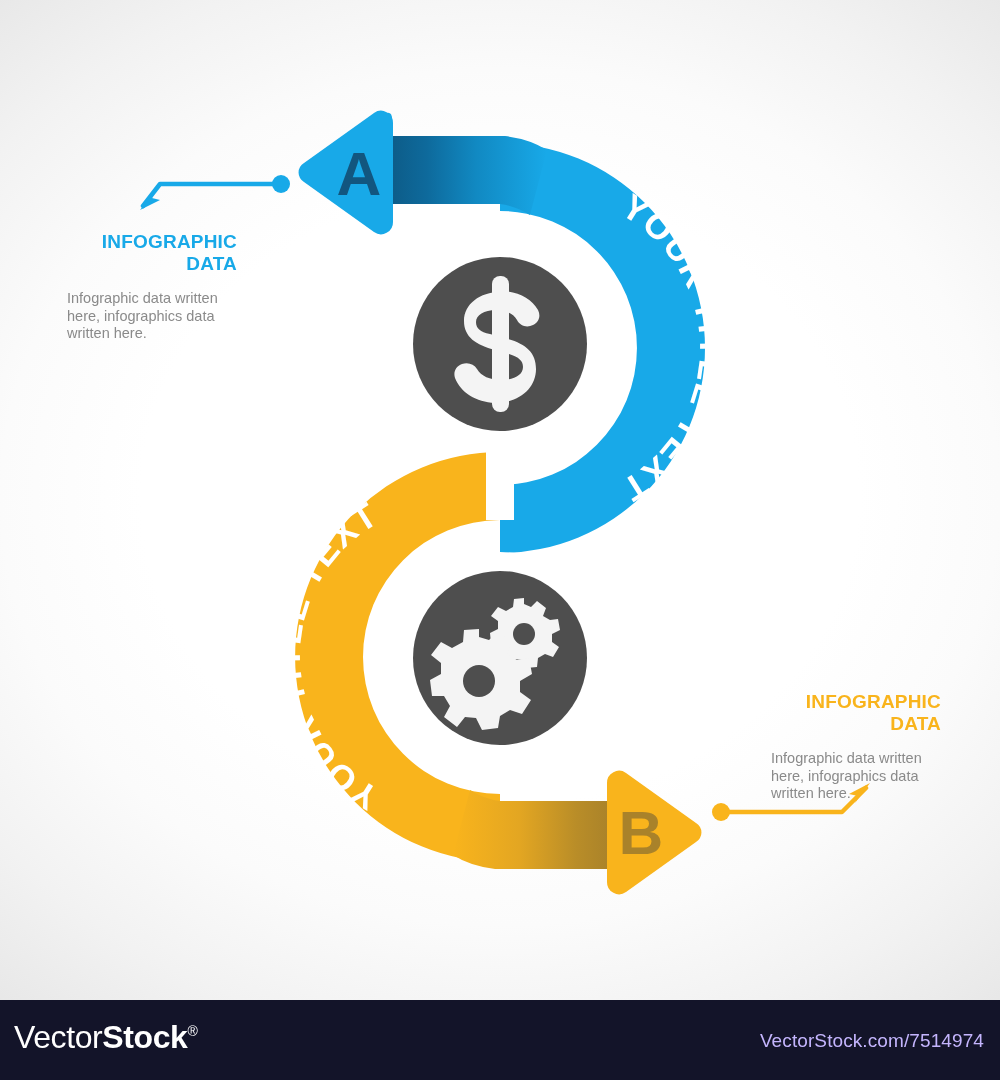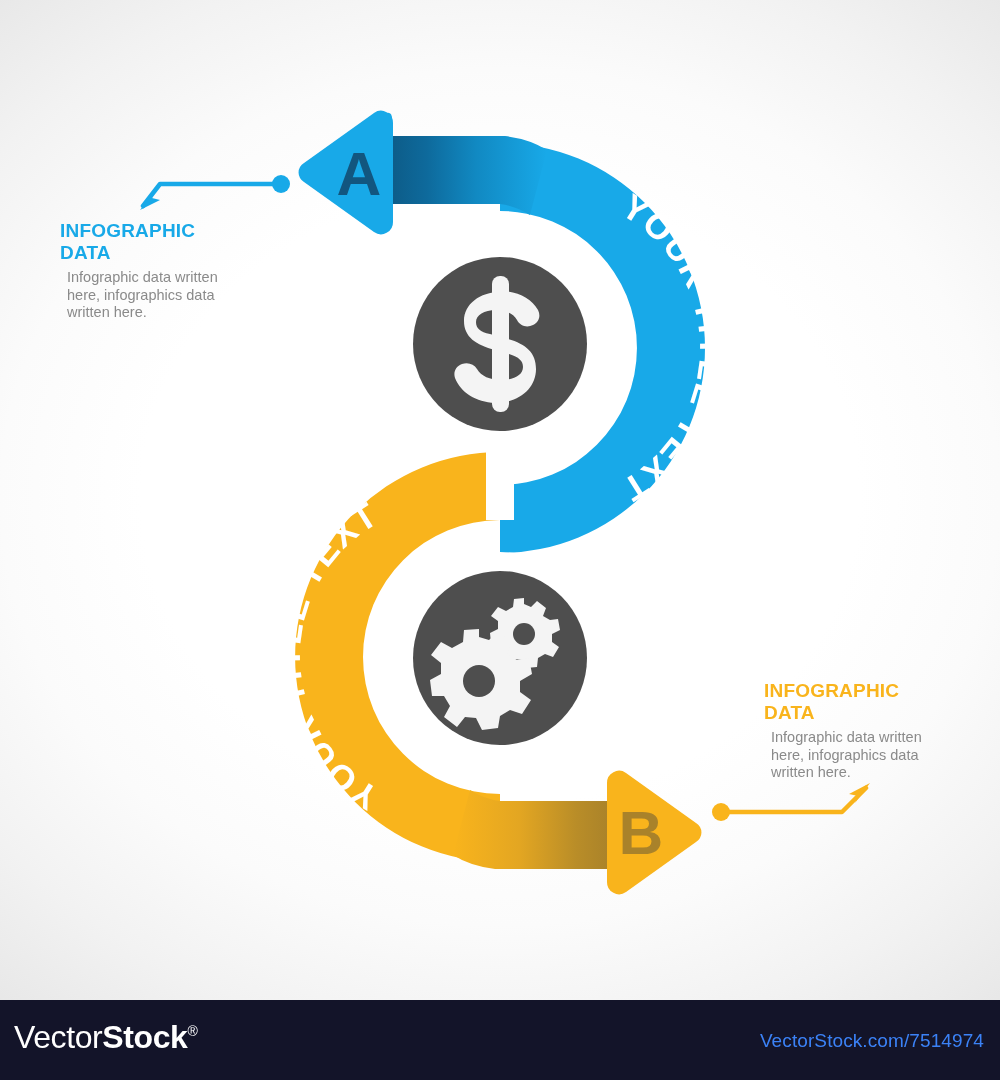--- a/index.html
+++ b/index.html
@@ -28,23 +28,23 @@
 
   
   .callout {
     position: absolute;
     width: 196px;
   }
   .callout .c-head {
     font-size: 19px;
     font-weight: bold;
     line-height: 22px;
-    text-align: left;
+    text-align: right;
     letter-spacing: 0.2px;
-    margin: 4px;
+    margin: 15px;
   }
   .callout .c-body {
     font-size: 14.5px;
     line-height: 17.5px;
     color: #8a8a8a;
     text-align: left;
     margin: 5px 0 0 11px;
   }
   #callout-left {
     left: 56px;
@@ -79,21 +79,21 @@
   #footer .brand .bold { font-weight: bold; }
   #footer .brand .reg {
     font-size: 14px;
     vertical-align: super;
     font-weight: normal;
   }
   #footer .url {
     position: absolute;
     right: 16px;
     top: 30px;
-    color: #3b82f6;
+    color: #c4b5fd;
     font-size: 19px;
     white-space: nowrap;
     letter-spacing: 0.1px;
   }
 
   svg { display: block; }
   .arc-label {
     font-family: "Liberation Sans", sans-serif;
     font-weight: bold;
     font-size: 35px;

